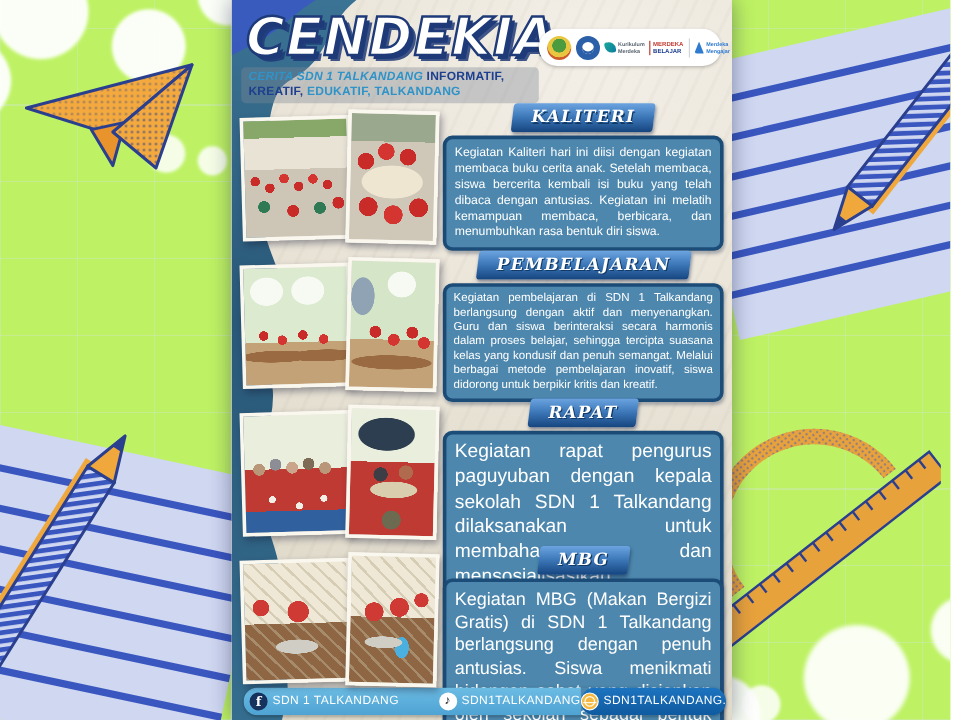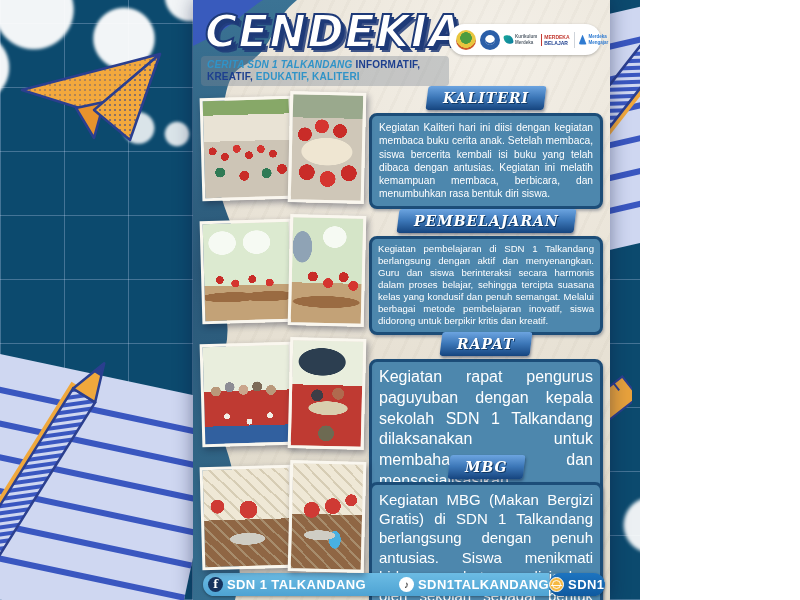--- a/index.html
+++ b/index.html
@@ -1,19 +1,19 @@
 <!DOCTYPE html>
 <html><head>
 <meta charset="utf-8">
 <style>
   * { margin:0; padding:0; box-sizing:border-box; }
   html,body { width:800px; height:600px; overflow:hidden; }
   body { font-family:"Liberation Sans", sans-serif; }
 
-  .stage { position:relative; width:640px; height:600px; background:#0c4a6e; overflow:hidden; }
+  .stage { position:relative; width:792px; height:600px; background:#bef264; overflow:hidden; }
 
   
   .grid {
     position:absolute; inset:0;
     background-image:
       repeating-linear-gradient(0deg, rgba(215,225,255,.28) 0 1px, transparent 1px 64px),
       repeating-linear-gradient(90deg, rgba(215,225,255,.28) 0 1px, transparent 1px 64px);
   }
 
   
@@ -192,21 +192,21 @@
     padding:5px 7px; color:#fff; font-size:10px; line-height:1.3;
     box-shadow:1px 2px 3px rgba(10,25,60,.3);
   }
 
   
   .footer { position:absolute; left:10px; right:5px; bottom:4px; height:23px;
     display:flex; border-radius:12px; overflow:hidden; box-shadow:0 1px 3px rgba(0,0,0,.35); }
   .f-left { flex:1.55; background:linear-gradient(180deg,#6cbce4,#4ea3d3); display:flex; align-items:center; padding-left:5px; gap:5px; }
   .f-right { flex:1; background:linear-gradient(180deg,#1d74c0,#0f5aa0); display:flex; align-items:center; justify-content:center; gap:4px; border-radius:12px; }
   .f-item { display:flex; align-items:center; gap:4px; }
-  .f-label { color:#fff; font-size:13px; font-weight:700; letter-spacing:.4px; white-space:nowrap; }
+  .f-label { color:#fff; font-size:10px; font-weight:400; letter-spacing:.4px; white-space:nowrap; }
   .ic { width:15px; height:15px; border-radius:50%; display:flex; align-items:center; justify-content:center; flex:none; }
   .ic-fb { background:#16335e; color:#fff; font-family:"DejaVu Serif",serif; font-weight:bold; font-size:11px; }
   .ic-tt { background:#fff; color:#111; font-size:10px; font-weight:bold; }
   .ic-gl { background:#f5b942; border:1px solid #fff; position:relative; overflow:hidden; }
   .ic-gl i { position:absolute; inset:2px; border:1px solid rgba(255,255,255,.9); border-radius:50%; }
   .ic-gl em { position:absolute; left:1px; right:1px; top:6.5px; height:1px; background:rgba(255,255,255,.9); }
 </style>
 </head>
 <body>
 
@@ -346,21 +346,21 @@
         <div class="l2">BELAJAR</div>
       </span>
       <span class="lg lg-sep"></span>
       <span class="lg lg-mm">
         <span class="person"></span>
         <span class="lg-txt"><span>Merdeka</span><br>
         <span>Mengajar</span></span>
       </span>
     </div>
 
-    <div class="subtitle"><span class="sub-a">CERITA SDN 1 TALKANDANG </span><span class="sub-b">INFORMATIF, KREATIF, </span><span class="sub-c">EDUKATIF, KALITERI</span></div>
+    <div class="subtitle"><span class="sub-a">CERITA SDN 1 TALKANDANG </span><span class="sub-b">INFORMATIF, KREATIF, </span><span class="sub-c">EDUKATIF, TALKANDANG</span></div>
 
     <div class="row r1">
       <div class="photos">
         <div class="photo ph-a s-kal-a"></div>
         <div class="photo ph-b s-kal-b"></div>
       </div>
       <div class="col-right">
         <div class="ribbon"><span>KALITERI</span></div>
         <div class="textbox" style="font-size:10.2px;">Kegiatan Kaliteri hari ini diisi dengan kegiatan membaca buku cerita anak. Setelah membaca, siswa bercerita kembali isi buku yang telah dibaca dengan antusias. Kegiatan ini melatih kemampuan membaca, berbicara, dan menumbuhkan rasa bentuk diri siswa.</div>
       </div>

